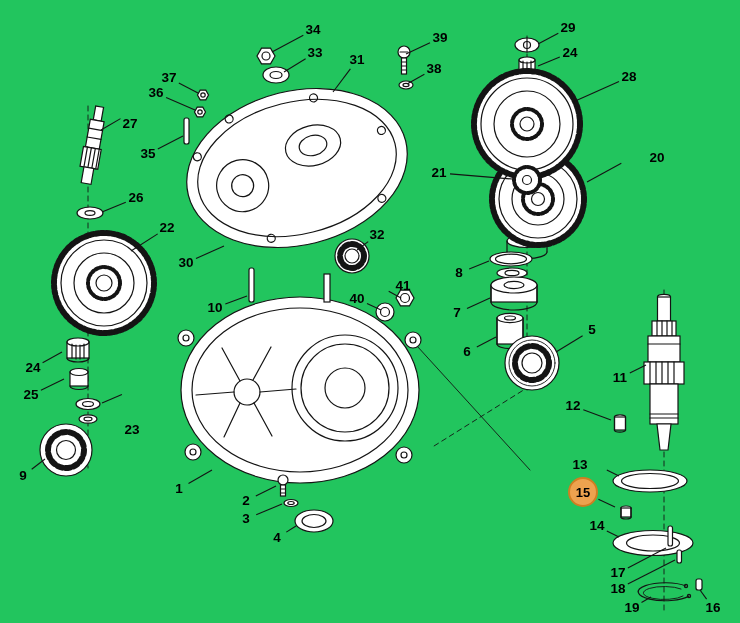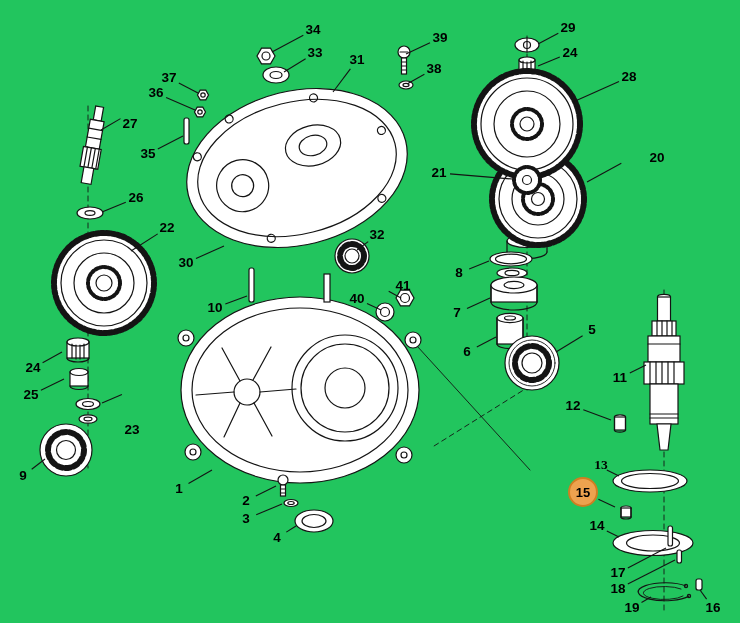--- a/index.html
+++ b/index.html
@@ -440,21 +440,21 @@
       <div class="callout" style="left: 457px; top: 313px;">7</div>
       <div class="callout" style="left: 467px; top: 352px;">6</div>
       <div class="callout" style="left: 592px; top: 330px;">5</div>
       <div class="callout" style="left: 33px; top: 368px;">24</div>
       <div class="callout" style="left: 31px; top: 395px;">25</div>
       <div class="callout" style="left: 132px; top: 390px; margin-top: 40px;">23</div>
       <div class="callout" style="left: 620px; top: 378px;">11</div>
       <div class="callout" style="left: 573px; top: 406px;">12</div>
       <div class="callout" style="left: 23px; top: 476px;">9</div>
       <div class="callout" style="left: 179px; top: 489px;">1</div>
-      <div class="callout" style="left: 601px; top: 465px; font-family: Liberation Serif, serif;">13</div>
+      <div class="callout" style="left: 580px; top: 465px;">13</div>
       <div class="callout highlighted" style="left: 583px; top: 492px;">15</div>
       <div class="callout" style="left: 246px; top: 501px;">2</div>
       <div class="callout" style="left: 246px; top: 519px;">3</div>
       <div class="callout" style="left: 597px; top: 526px;">14</div>
       <div class="callout" style="left: 277px; top: 538px;">4</div>
       <div class="callout" style="left: 618px; top: 573px;">17</div>
       <div class="callout" style="left: 618px; top: 589px; text-align: right;">18</div>
       <div class="callout" style="left: 632px; top: 608px;">19</div>
       <div class="callout" style="left: 713px; top: 608px;">16</div>
     </div>

